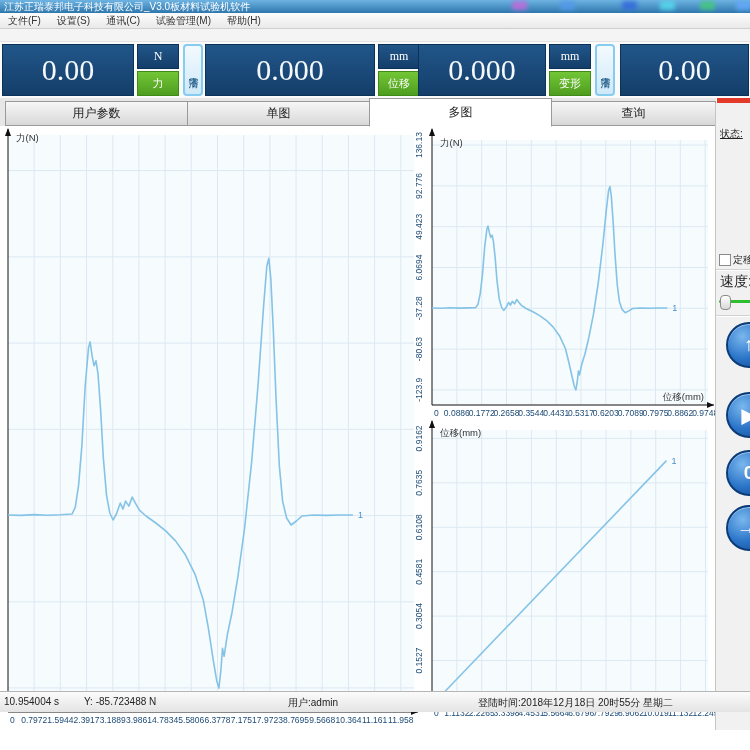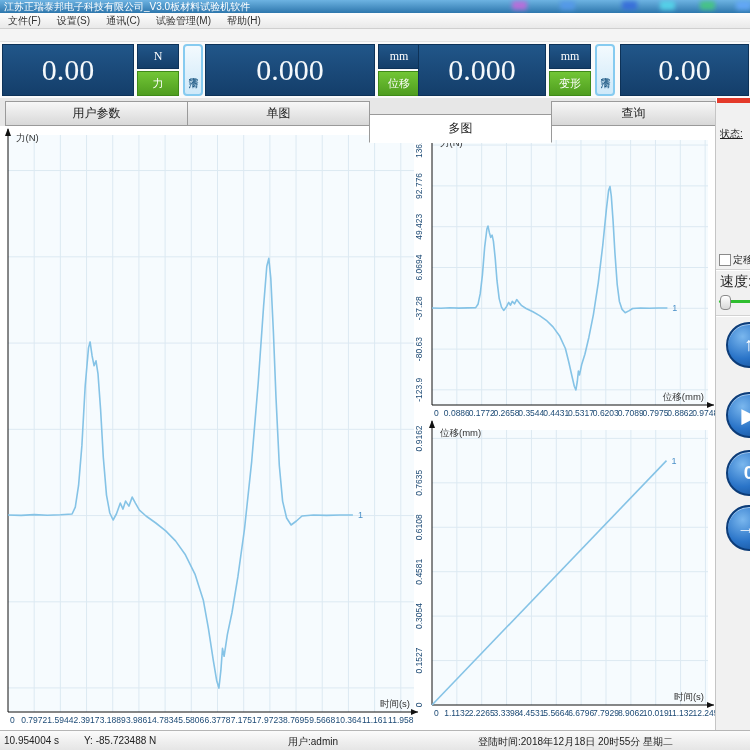--- a/index.html
+++ b/index.html
@@ -26,21 +26,21 @@
     font-family:"Liberation Serif",serif;font-size:12px;display:flex;align-items:center;justify-content:center;}
   .lbox{flex:1;background:linear-gradient(#72c636,#4f9d1f);border:1px solid #3f8a18;color:#fff;
     font-size:11px;display:flex;align-items:center;justify-content:center;}
   .clear-btn{width:20px;margin-left:4px;background:linear-gradient(#f3fafe,#cfe9f9);
     border:2px solid #86cbf0;border-radius:4px;color:#15527f;font-size:10px;
     writing-mode:vertical-rl;display:flex;align-items:center;justify-content:center;cursor:pointer;padding:0;}
   
   .tabstrip{position:absolute;top:98px;left:0;right:34px;height:28px;background:#e7e7e7;}
   .tab{position:absolute;top:3px;height:23px;background:linear-gradient(#f7f7f7,#d8d8d8);
     border:1px solid #9a9a9a;font-size:12px;display:flex;align-items:center;justify-content:center;cursor:pointer;}
-  .tab.active{background:#fff;top:16px;height:27px;border-bottom:1px solid #fff;z-index:2;}
+  .tab.active{background:#fff;top:0;height:27px;border-bottom:1px solid #fff;z-index:2;}
   
   svg{position:absolute;background:transparent;}
   .tick{font-size:8.5px;fill:#1c4a75;font-family:"Liberation Sans",sans-serif;}
   .axis-title{font-size:9.5px;fill:#333;font-family:"Liberation Sans",sans-serif;}
   .series-label{font-size:9px;fill:#4a90c8;font-family:"Liberation Sans",sans-serif;}
   
   .right-panel{position:absolute;top:103px;right:0;width:34px;bottom:20px;
     background:#f1f1f1;border-left:1px solid #c5c5c5;overflow:hidden;}
   .red-bar{position:absolute;top:98px;right:0;width:33px;height:5px;background:#e43a2a;z-index:3;}
   .rp-status{position:absolute;top:24px;left:4px;font-size:10px;white-space:nowrap;text-decoration:underline;}
@@ -52,21 +52,21 @@
   .slider{position:absolute;top:192px;left:3px;width:40px;height:12px;}
   .slider .track{position:absolute;top:5px;left:0;right:0;height:3px;background:#2fbe2f;border-radius:2px;}
   .slider .thumb{position:absolute;top:0;left:1px;width:9px;height:13px;background:linear-gradient(#fff,#d8d8d8);
     border:1px solid #8a8a8a;border-radius:4px;cursor:pointer;}
   .rp-btn{position:absolute;left:10px;width:46px;height:46px;border-radius:50%;
     background:radial-gradient(circle at 35% 30%,#7ab7ee,#2a74c8 55%,#11498f);
     border:2px solid #0c3c78;color:#fff;font-size:19px;font-weight:bold;
     display:flex;align-items:center;justify-content:center;cursor:pointer;
     box-shadow:inset 0 1px 0 rgba(255,255,255,.5);padding:0;}
   
-  .statusbar{position:absolute;top:730px;left:0;right:0;height:20px;
+  .statusbar{position:absolute;top:691px;left:0;right:0;height:20px;
     background:linear-gradient(#fbfbfb,#e4e4e4);border-top:1px solid #b5b5b5;font-size:10px;color:#222;}
   .sb-item{position:absolute;top:4px;white-space:nowrap;}
 </style>
 </head>
 <body>
 
 <div class="app">
 
   <div class="titlebar">
     <span>江苏正瑞泰邦电子科技有限公司_V3.0板材料试验机软件</span>

